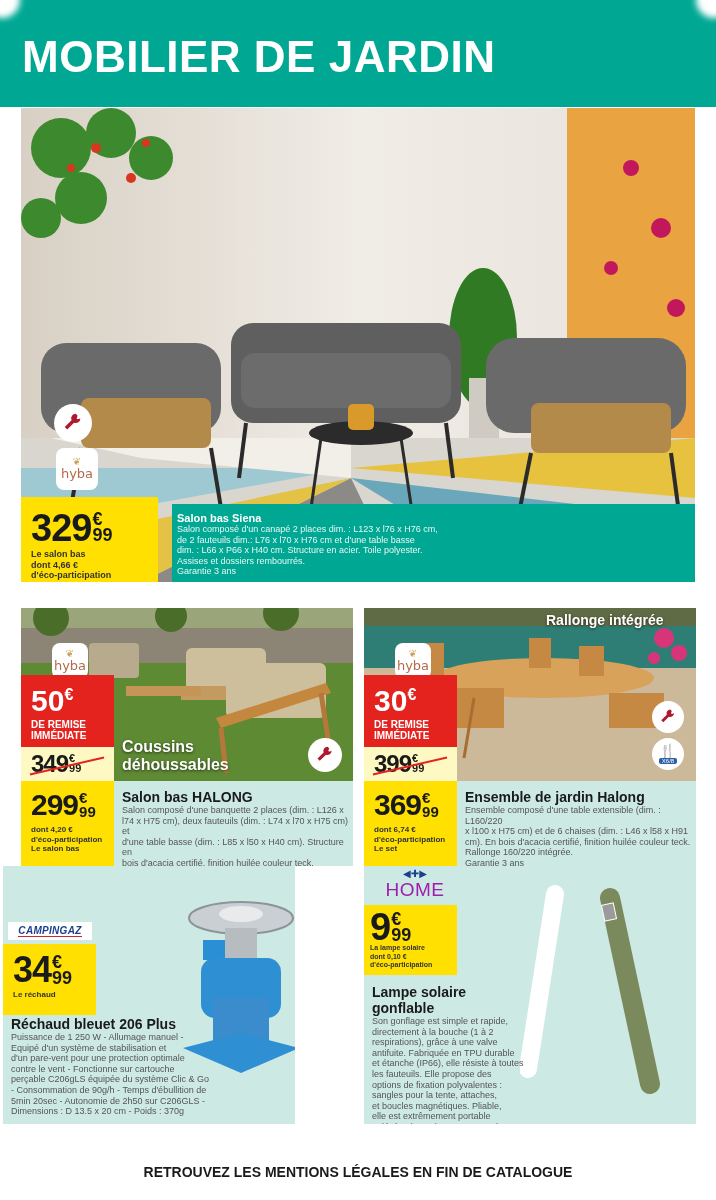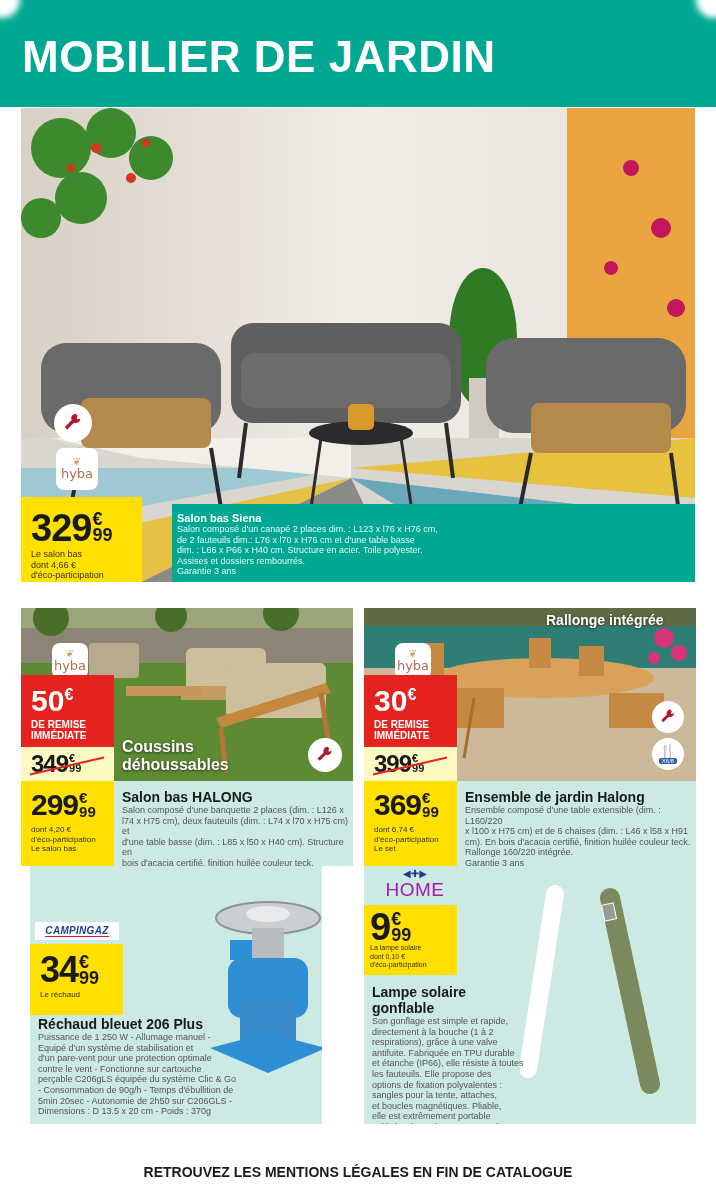--- a/index.html
+++ b/index.html
@@ -7,31 +7,31 @@
   body { font-family: "Liberation Sans", "DejaVu Sans", sans-serif; color: #1a1a1a; position: relative; }
 
   .header { position: absolute; left: 0; top: 0; width: 716px; height: 107px; background: #00a894; }
   .header .corner { position: absolute; top: -18px; width: 36px; height: 36px; border-radius: 50%; background: #ffffff; filter: blur(3px); }
   .header .corner.l { left: -16px; } .header .corner.r { right: -16px; }
   .header h1 { position: absolute; left: 22px; top: 32px; color: #fff; font-size: 44px; font-weight: 700; letter-spacing: 0.5px; }
 
   
   .hero { position: absolute; left: 21px; top: 108px; width: 674px; height: 474px; overflow: hidden; background: #ece8e1; }
   .hero-img { position: absolute; inset: 0; }
-  .hero .price-box { position: absolute; left: 0; top: 389px; width: 121px; height: 85px; background: #ffe000; padding: 14px 0 0 10px; }
+  .hero .price-box { position: absolute; left: 0; top: 389px; width: 137px; height: 85px; background: #ffe000; padding: 14px 0 0 10px; }
   .hero .desc-box { position: absolute; left: 115px; top: 396px; width: 559px; height: 78px; background: #00a894; padding: 8px 0 0 5px; color: #fff; margin-left: 36px; }
   .desc-box .title { font-weight: 700; font-size: 11px; color: #fff; }
   .desc-box .text { font-size: 9px; line-height: 10.6px; color: #e6f6f3; }
 
   .price { display: flex; align-items: flex-start; color: #1a1a1a; font-weight: 700; }
   .price .int { font-size: 38px; line-height: 34px; letter-spacing: -1px; }
   .price .sup { display: flex; flex-direction: column; margin-left: 1px; }
   .price .cur { font-size: 18px; line-height: 16px; }
   .price .cents { font-size: 18px; line-height: 16px; }
-  .note { font-size: 9px; line-height: 10.5px; color: #333; margin-top: 4px; }
+  .note { font-size: 9px; line-height: 10.5px; color: #333; margin-top: 4px; font-weight: bold; }
 
   .badge { position: absolute; width: 42px; height: 42px; background: #fff; border-radius: 8px; display: flex; flex-direction: column; align-items: center; justify-content: center; }
   .badge .bird { color: #c9a45c; font-size: 10px; line-height: 10px; }
   .badge .name { color: #b36b4b; font-size: 13px; line-height: 14px; font-family: "DejaVu Sans", sans-serif; }
   .tool-icon { position: absolute; width: 38px; height: 38px; border-radius: 50%; background: #fff; display: flex; align-items: center; justify-content: center; }
 
   
   .card { position: absolute; width: 332px; height: 258px; background: #cde9e3; overflow: hidden; margin-top: 13px; }
   .card .photo { position: absolute; left: 0; top: 0; width: 332px; height: 173px; overflow: hidden; }
   .card .discount { position: absolute; left: 0; top: 67px; width: 93px; height: 72px; background: #e4231f; color: #fff; padding: 6px 0 0 10px; }
@@ -312,21 +312,21 @@
     <div class="text">
       <div>Ensemble composé d'une table extensible (dim. : L160/220</div>
         <div>x l100 x H75 cm) et de 6 chaises (dim. : L46 x l58 x H91</div>
         <div>cm). En bois d'acacia certifié, finition huilée couleur teck.</div>
         <div>Rallonge 160/220 intégrée.</div>
         <div>Garantie 3 ans</div>
     </div>
   </div>
 </div>
 
-<div class="big" style="left:30px;top:866px;width:292px;height:258px;">
+<div class="big" style="left:3px;top:866px;width:292px;height:258px;">
   <div style="position:absolute;left:5px;top:56px;width:84px;height:18px;background:#fff;display:flex;align-items:center;justify-content:center;">
     <span style="color:#1b3f8f;font-style:italic;font-weight:700;font-size:10px;letter-spacing:0.3px;border-bottom:1px solid #d3232a;">CAMPINGAZ</span>
   </div>
   <div style="position:absolute;left:0;top:78px;width:93px;height:71px;background:#ffe000;padding:10px 0 0 10px;">
     <div class="price">
       <span class="int" style="font-size:36px;line-height:32px;">34</span>
       <span class="sup">
           <span class="cur">€</span>
           <span class="cents">99</span>
         </span>

